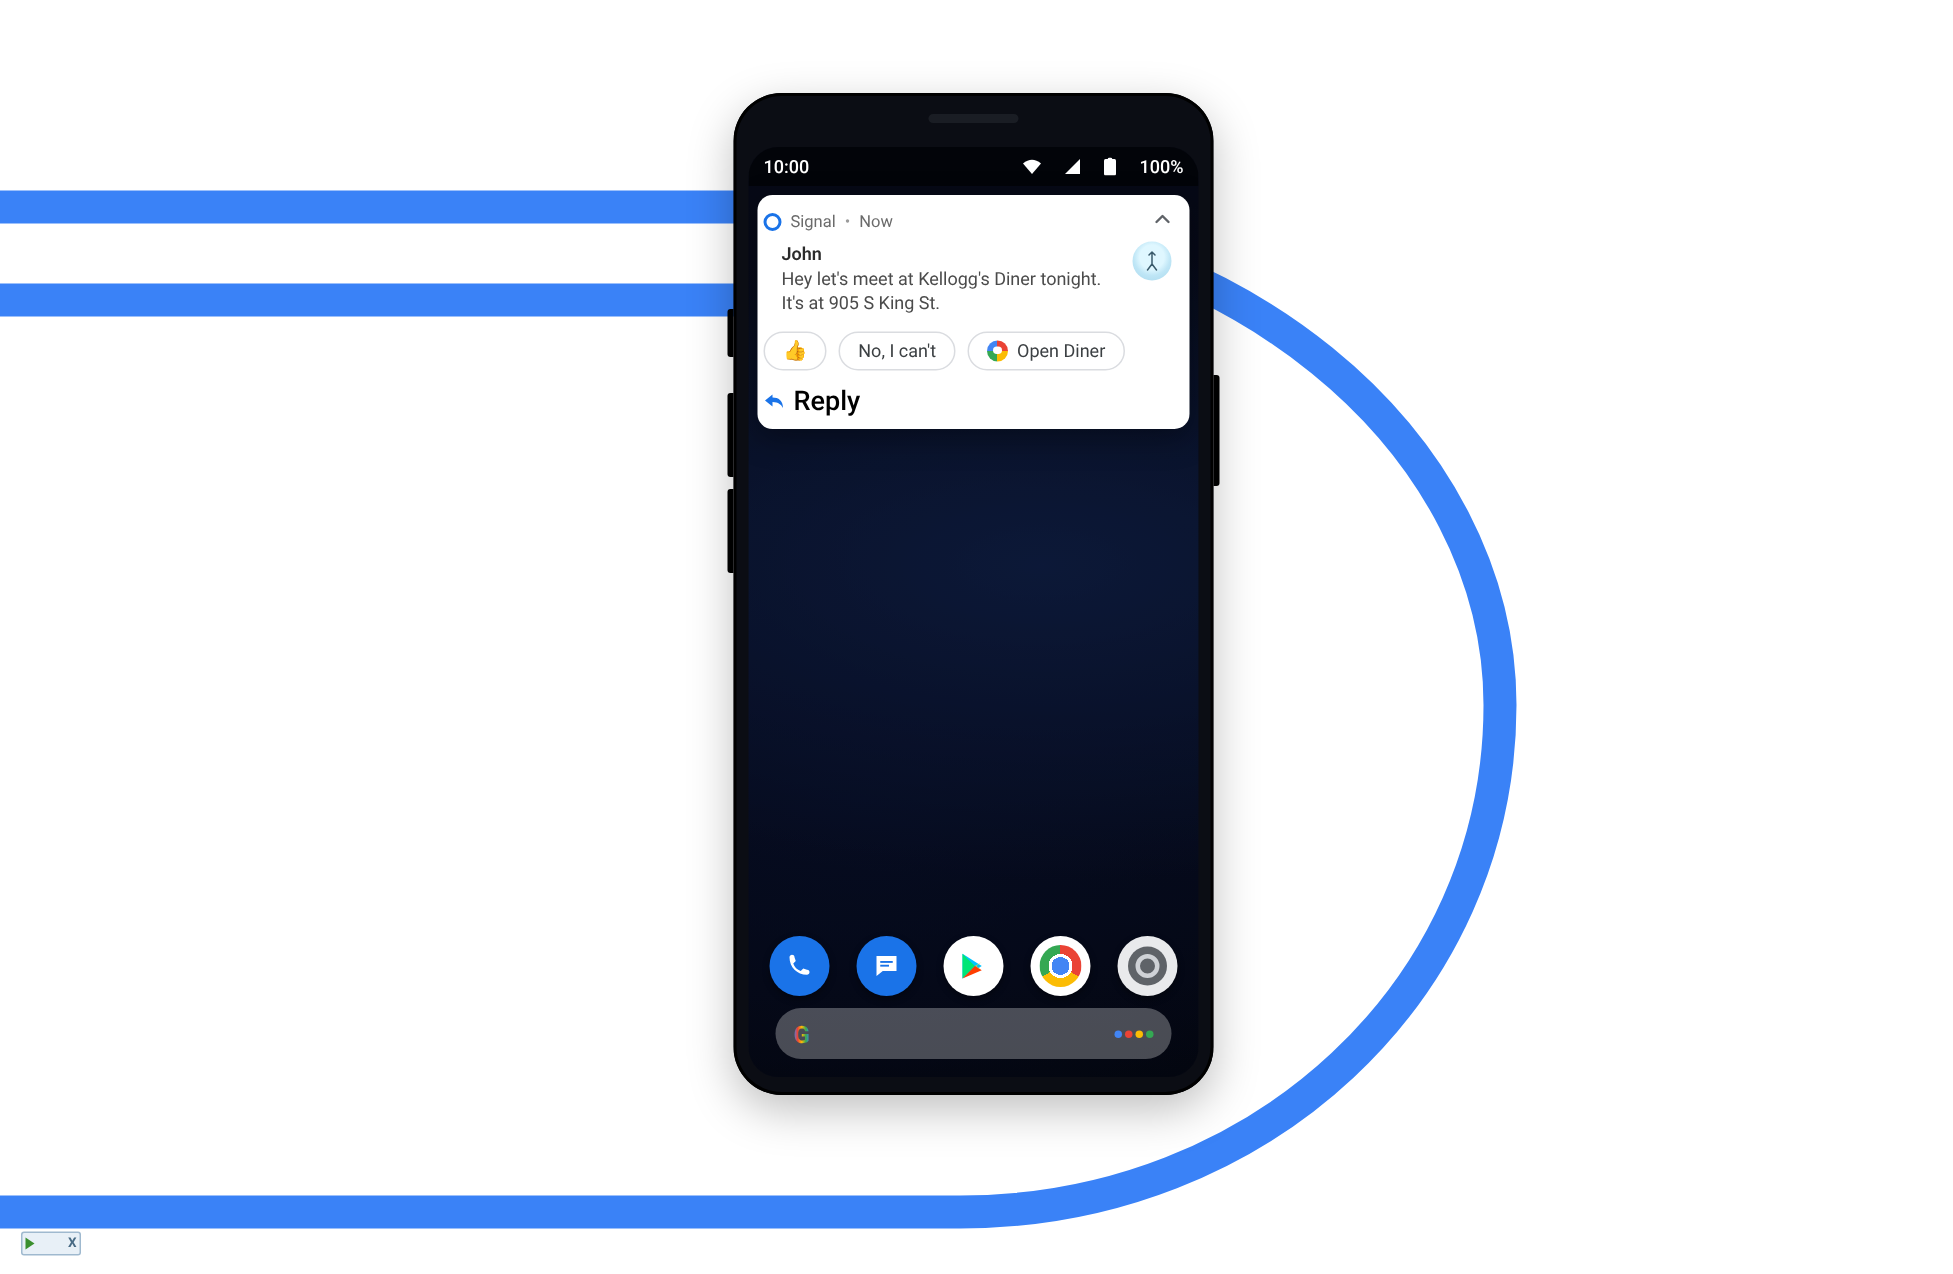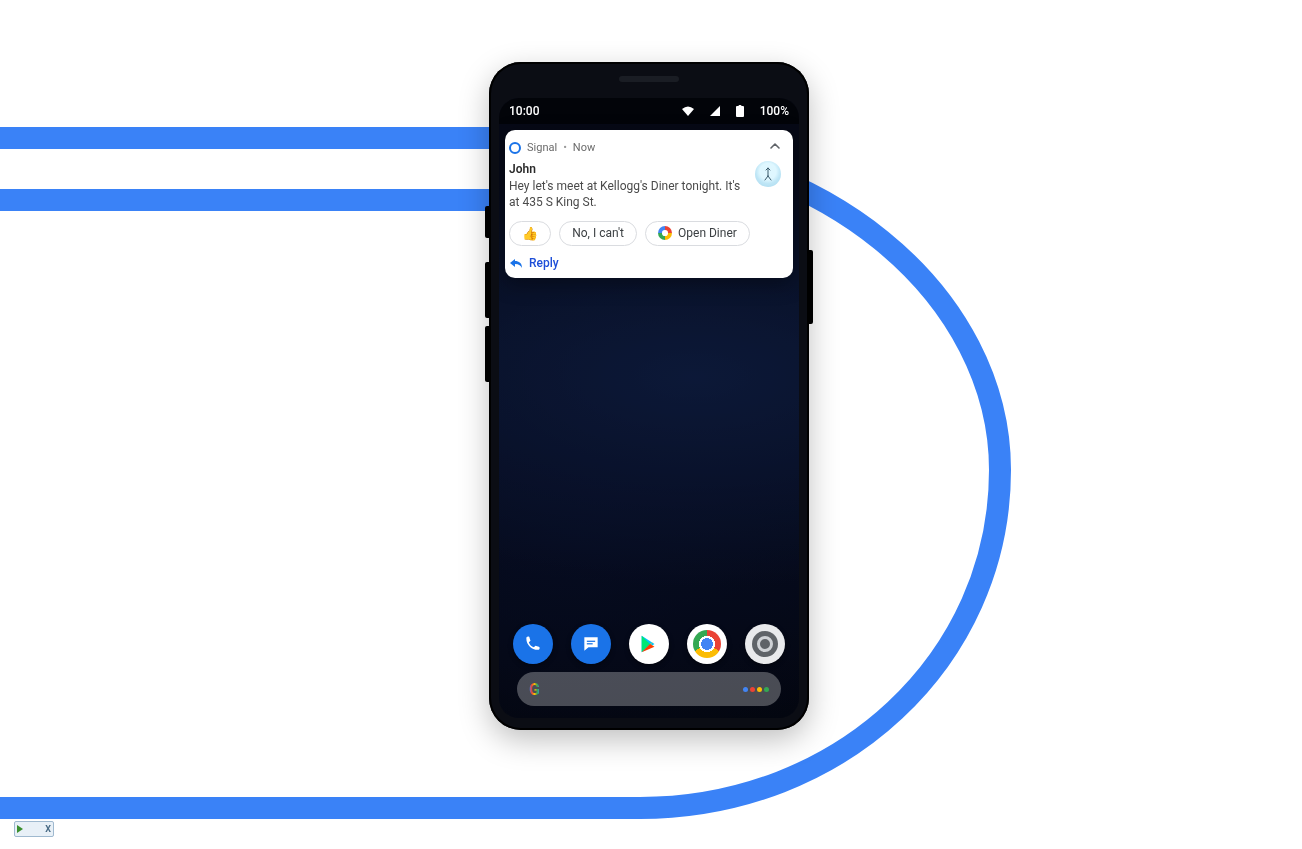--- a/index.html
+++ b/index.html
@@ -107,21 +107,21 @@
   .app-icon {
     width: 12px; height: 12px; border-radius: 50%;
     border: 2px solid #1a73e8;
     box-sizing: border-box;
   }
   .notif-header .dot { color:#9b9b9b; }
   .notif-header .spacer { flex:1; }
   .notif-header .caret { color:#5f6368; }
 
   .notif-body {
-    display:flex; gap:10px; margin-top:6px;
+    display:flex; gap:10px; margin-top:6px;margin-left:12px;
   }
   .notif-text { flex:1; font-size: 12px; line-height: 1.35; color:#4b4b4b;}
   .notif-text .sender { font-weight: 600; color:#2b2b2b; display:block; margin-bottom:1px;}
   .avatar {
     width: 26px; height:26px; border-radius:50%;
     background: radial-gradient(circle at 50% 40%, #dff7ff 0 40%, #bfe6f6 60%, #a7d7ec 100%);
     display:flex; align-items:center; justify-content:center;
     font-size:10px; color:#34495a;
     flex: none;
   }
@@ -148,22 +148,22 @@
   }
   .maps-icon::after{
     content:"";
     position:absolute; inset:30%;
     background:#fff; border-radius:50%;
   }
 
   .reply-row {
     margin-top: 10px;
     display:flex; align-items:center; gap:6px;
-    color:#1d4ed8;
-    font-size: 12px;
+    color:#000000;
+    font-size: 18px;
     font-weight:500;
   }
 
   
   .dock {
     position:absolute;
     left:0; right:0;
     bottom: 54px;
     display:flex;
     justify-content:center;
@@ -285,21 +285,21 @@
         <span class="caret">
           <svg width="12" height="12" viewBox="0 0 12 12">
               <path d="M2 8 L6 4 L10 8" fill="none" stroke="#5f6368" stroke-width="1.6" stroke-linecap="round" stroke-linejoin="round"></path>
             </svg>
         </span>
       </div>
 
       <div class="notif-body">
         <div class="notif-text">
           <span class="sender">John</span>
-          <span>Hey let's meet at Kellogg's Diner tonight. It's at 435 S King St.</span>
+          <span>Hey let's meet at Kellogg's Diner tonight. It's at 905 S King St.</span>
         </div>
         <div class="avatar">
           <svg width="10" height="14" viewBox="0 0 10 14">
               <path d="M5 1 L5 9 M5 9 L2 13 M5 9 L8 13 M3 3 L5 1 L7 3" stroke="#3a5a6b" stroke-width="1" fill="none" stroke-linecap="round"></path>
             </svg>
         </div>
       </div>
 
       <div class="chips">
         <div class="chip">

